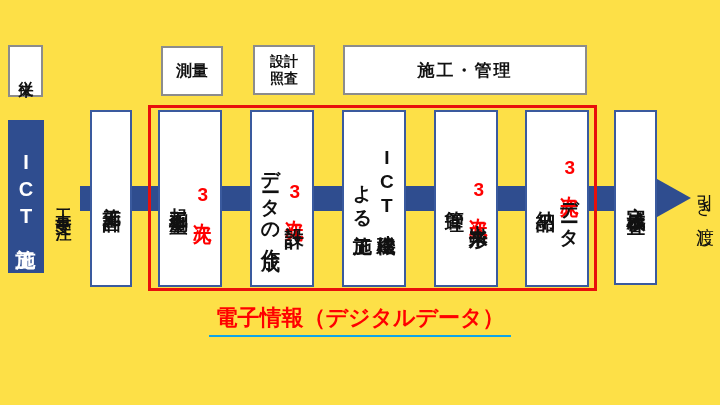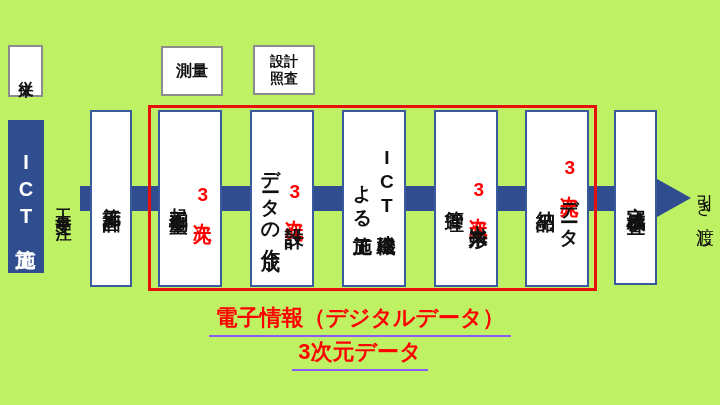--- a/index.html
+++ b/index.html
@@ -1,17 +1,17 @@
 <!DOCTYPE html>
 <html><head>
 <meta charset="utf-8">
 <style>
   html,body { margin:0; padding:0; background:#ffffff; }
   .canvas {
-    position:relative; width:720px; height:405px; background:#bef264;
+    position:relative; width:720px; height:405px; background:#fde047;
     font-family:"Liberation Sans","DejaVu Sans",sans-serif; overflow:hidden;
   }
   .abs { position:absolute; }
 
   
   .gbox {
     border:2px solid #8c8c8c; background:#ffffff;
     display:flex; align-items:center; justify-content:center;
     font-weight:bold; color:#111; z-index:2; box-sizing:border-box;
   }
@@ -45,21 +45,21 @@
   .arrow-head {
     width:0; height:0; z-index:1;
     border-top:28px solid transparent; border-bottom:28px solid transparent;
     border-left:50px solid #2f4d8f;
   }
 
   .red-rect { border:3px solid #e8100c; background:transparent; z-index:5; pointer-events:none; box-sizing:border-box; }
 
   .annotation { left:0; right:0; text-align:center; color:#ff0000; font-weight:bold; z-index:2; }
   .annotation .uline {
-    display:inline-block; border-bottom:2px solid #8b5cf6; padding:0 6px 2px 6px;
+    display:inline-block; border-bottom:2px solid #0ea5e9; padding:0 6px 2px 6px;
   }
   .ann1 { top:303px; font-size:22px; }
   .ann2 { top:337px; font-size:22px; }
 </style>
 </head>
 <body>
 
 <div class="canvas">
 
   <div class="abs gbox" style="left:8px; top:45px; width:35px; height:52px;">
@@ -68,20 +68,23 @@
 
   <div class="abs gbox" style="left:161px; top:46px; width:62px; height:50px; font-size:16px;">
     <span>測量</span>
   </div>
 
   <div class="abs gbox" style="left:253px; top:45px; width:62px; height:50px; font-size:14px; flex-direction:column; line-height:1.2;">
     <span>設計</span>
     <span>照査</span>
   </div>
 
+  <div class="abs gbox" style="left:343px; top:45px; width:244px; height:50px; font-size:17px; letter-spacing:2px;">
+    <span>施工・管理</span>
+  </div>
 
 
   <div class="abs band" style="left:80px; top:186px; width:561px; height:25px;"></div>
   <div class="abs arrow-head" style="left:641px; top:170px;"></div>
 
   <div class="abs ict-box" style="left:8px; top:120px; width:36px; height:153px;">
     <span class="col">ICT施工</span>
   </div>
 
   <div class="abs side-vtext" style="left:50px; top:156px; width:26px; height:100px; font-size:16px; letter-spacing:5px; font-weight:bold;">工事受注</div>
@@ -129,17 +132,14 @@
 
   <div class="abs bbox" style="left:614px; top:110px; width:43px; height:175px;">
     <span class="col">完成検査</span>
   </div>
 
   <div class="abs side-vtext" style="left:692px; top:160px; width:26px; height:105px; font-size:18px; letter-spacing:6px;">引き渡し</div>
 
   <div class="abs annotation ann1">
     <span class="uline">電子情報（デジタルデータ）</span>
   </div>
-  <div class="abs annotation ann2">
-    <span class="uline">3次元データ</span>
-  </div>
 
 </div>
 
 </body></html>

